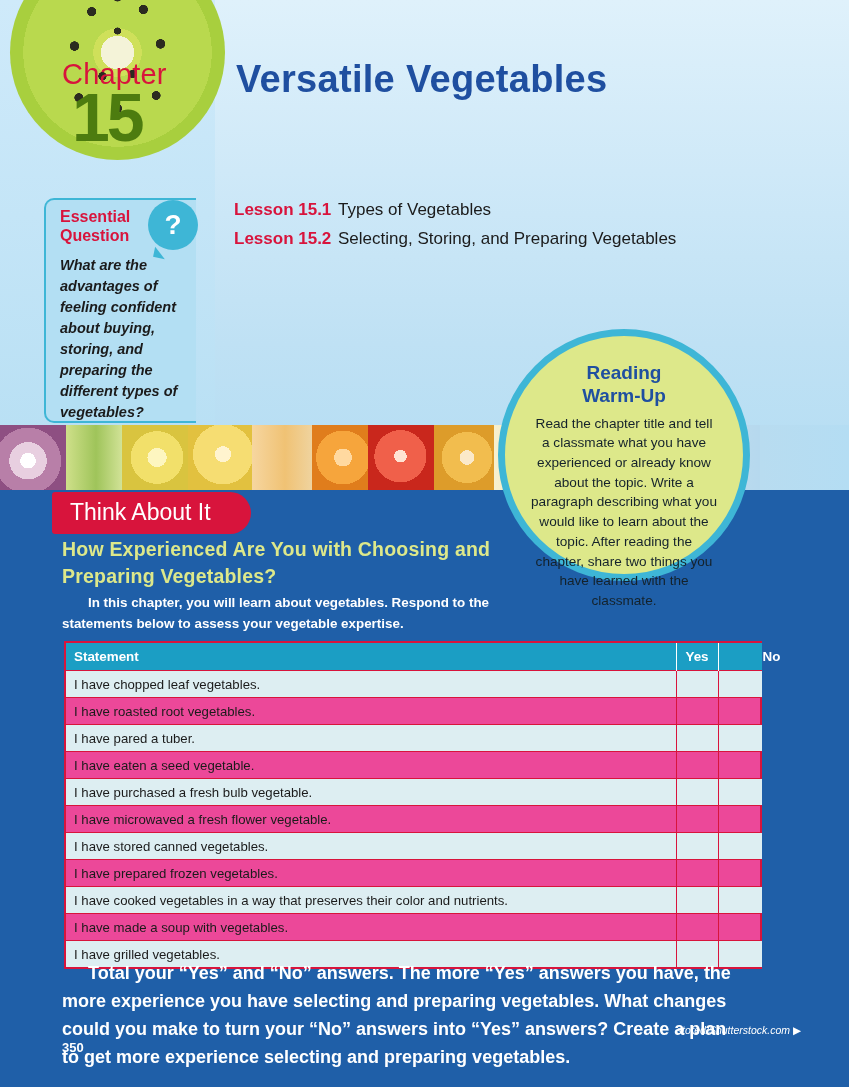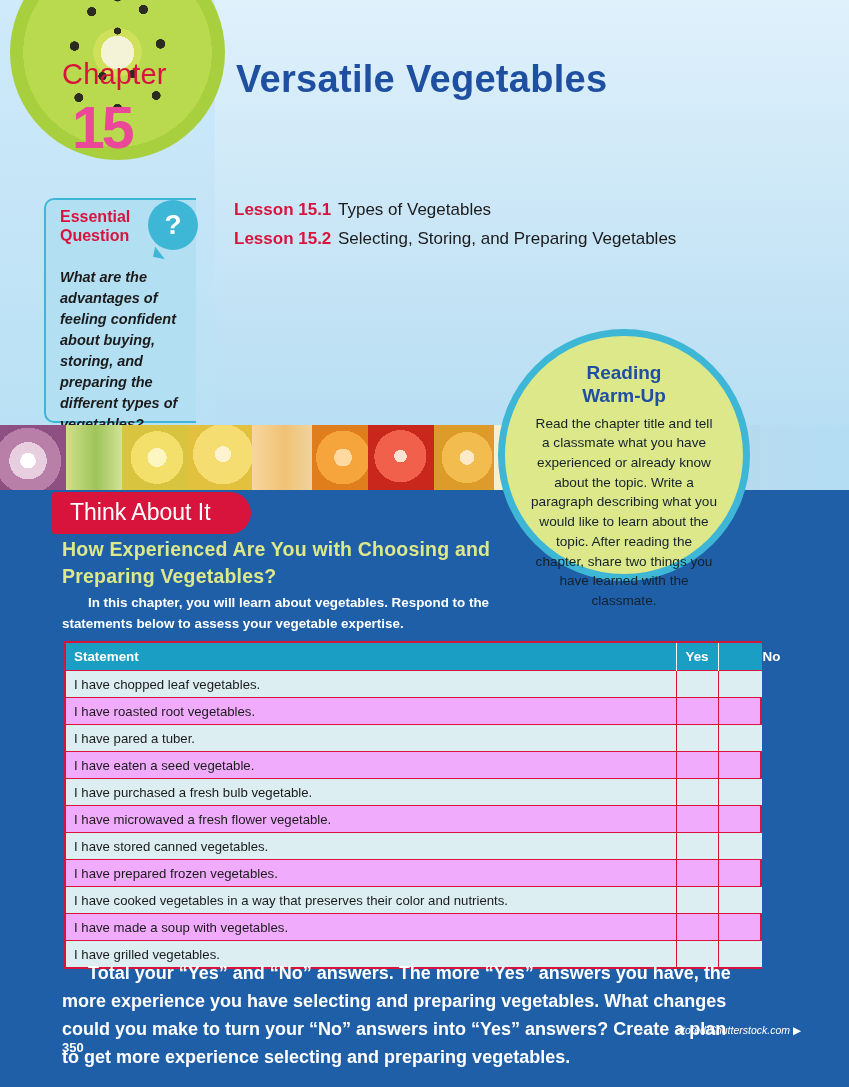--- a/index.html
+++ b/index.html
@@ -68,24 +68,24 @@
     position: absolute;
     left: 62px; top: 58px;
     font-size: 29px;
     font-weight: normal;
     color: #d8143c;
     letter-spacing: 0.2px;
     z-index: 6;
   }
   .chapter-number {
     position: absolute;
-    left: 72px; top: 99px;
-    font-size: 59px;
-    font-weight: bold;
-    color: #ec4899;
+    left: 72px; top: 83px;
+    font-size: 68px;
+    font-weight: bold;
+    color: #4d7c0f;
     letter-spacing: -3px;
     line-height: 1;
     z-index: 6;
   }
 
   .chapter-title {
     position: absolute;
     left: 236px; top: 58px;
     font-size: 38px;
     font-weight: bold;
@@ -106,21 +106,21 @@
     padding: 8px 12px 8px 14px;
   }
   .eq-title {
     color: #d8143c;
     font-weight: bold;
     font-size: 16px;
     line-height: 1.18;
     width: 86px;
   }
   .eq-text {
-    margin-top: 21px;
+    margin-top: 9px;
     font-style: italic;
     font-weight: bold;
     font-size: 14.5px;
     line-height: 1.45;
     color: #1b1b1b;
   }
   .eq-bubble {
     position: absolute;
     left: 148px; top: 200px;
     width: 50px; height: 50px;
@@ -251,21 +251,21 @@
   }
   .intro-text .indent { display: inline-block; width: 26px; }
 
   
   .tbl-wrap {
     position: absolute;
     left: 64px; top: 641px;
     width: 698px;
     border: 2px solid #d8143c;
     box-sizing: border-box;
-    background: #f0abfc;
+    background: #ec4899;
   }
   table {
     border-collapse: collapse;
     width: 100%;
     table-layout: fixed;
   }
   thead th {
     background: #1b9ec4;
     color: #ffffff;
     font-size: 13.4px;

